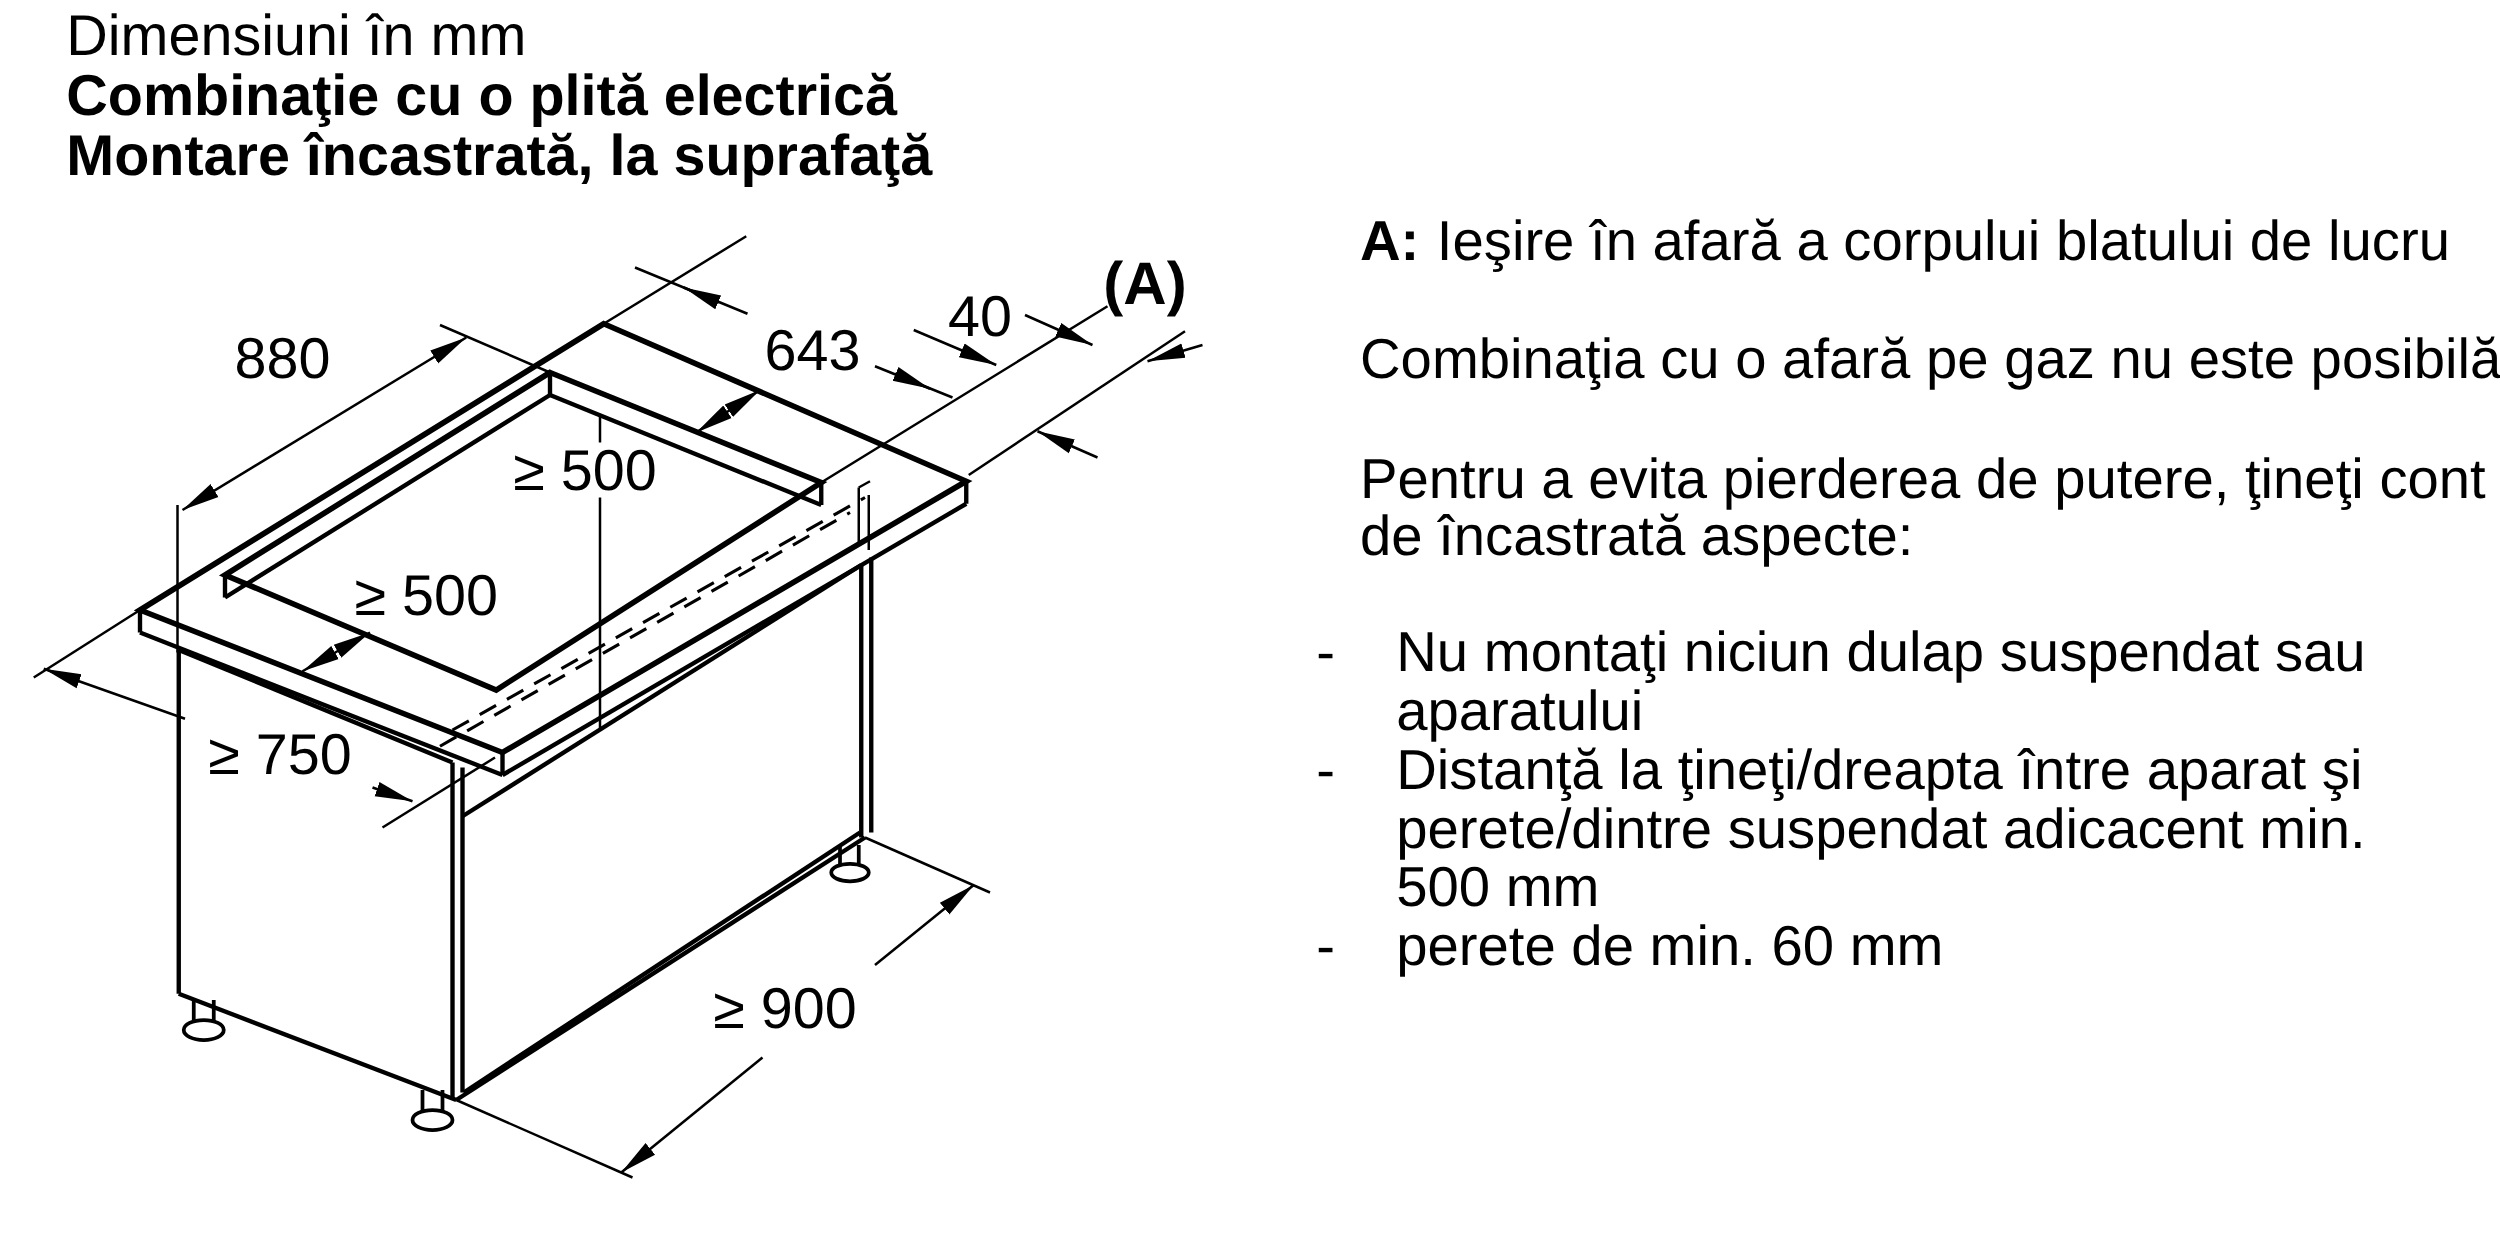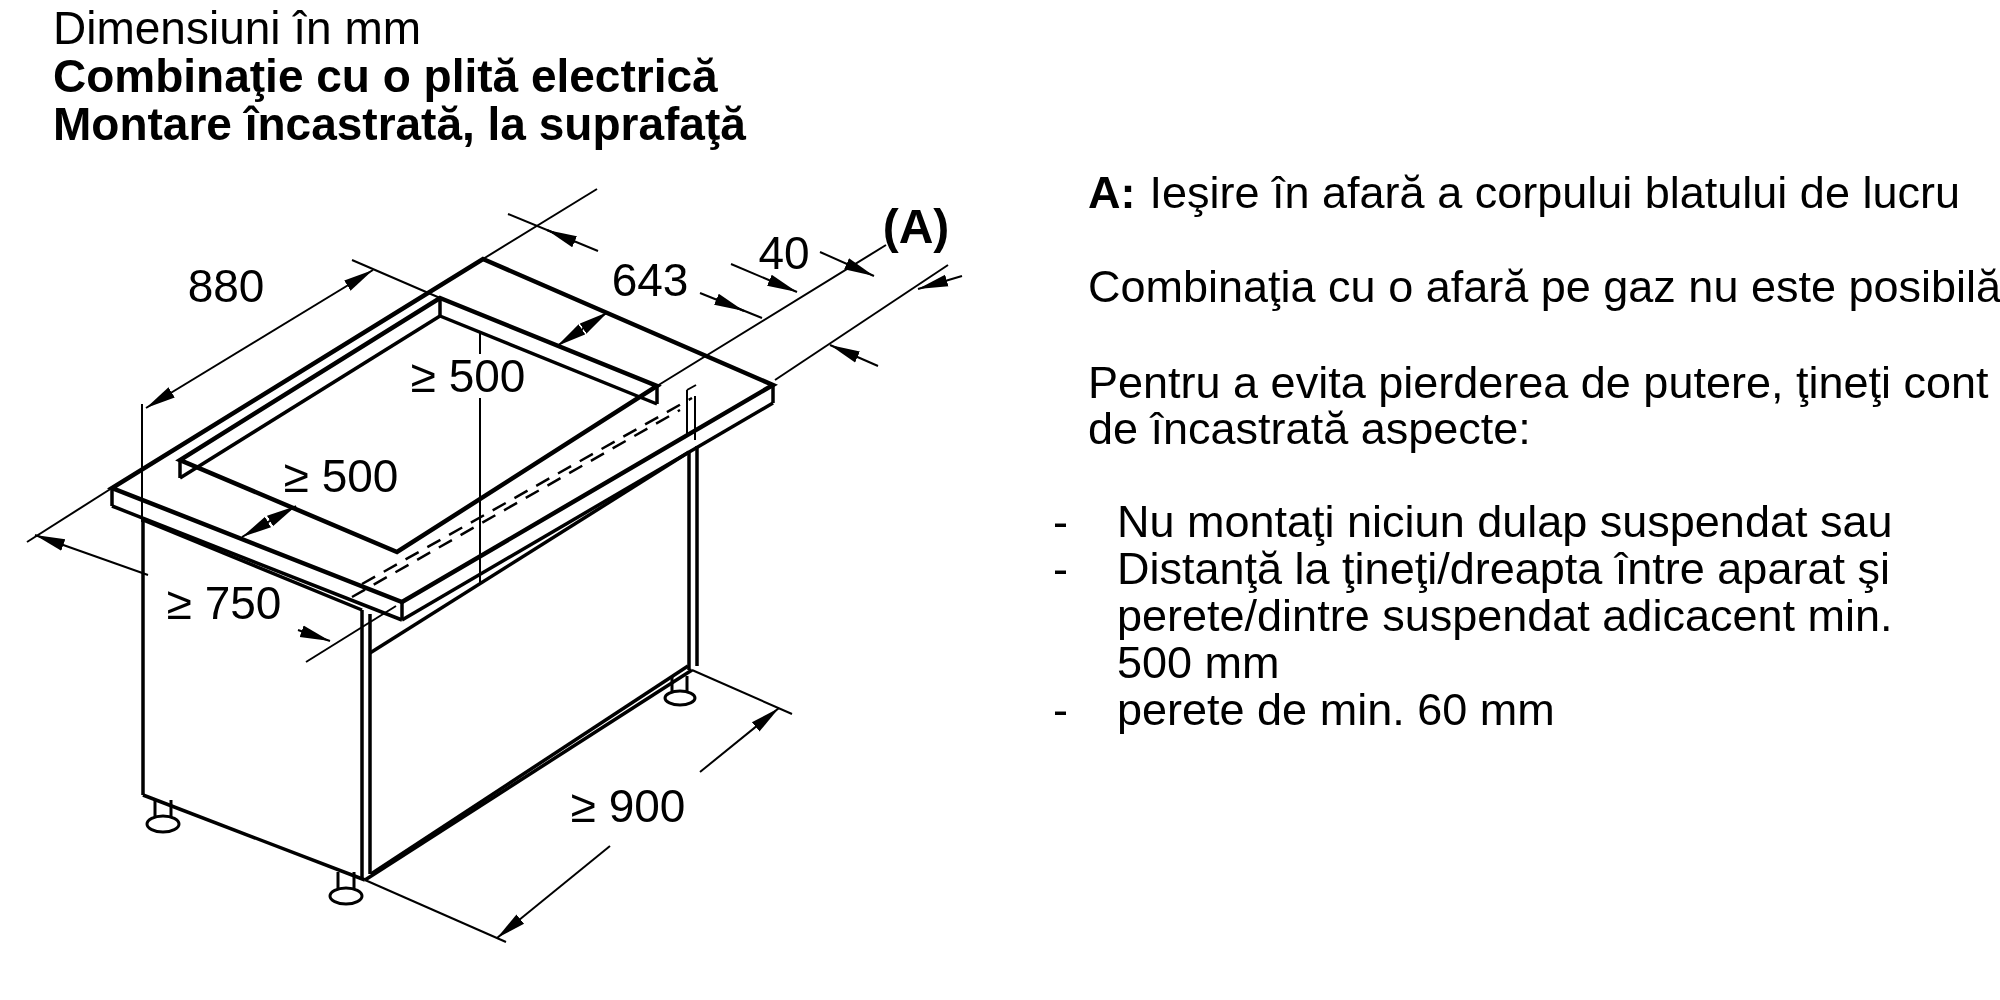--- a/index.html
+++ b/index.html
@@ -162,20 +162,21 @@
 <div class="abs rp" style="top:360px">
   <div>Pentru a evita pierderea de putere, ţineţi cont</div>
   <div>de încastrată aspecte:</div>
 </div>
 
 <div class="abs blist">
   <div class="brow">
     <div class="bdash">-</div>
     <div class="btxt">
       <div>Nu montaţi niciun dulap suspendat sau</div>
+      <div>aparatului</div>
     </div>
   </div>
   <div class="brow">
     <div class="bdash">-</div>
     <div class="btxt">
       <div>Distanţă la ţineţi/dreapta între aparat şi</div>
       <div>perete/dintre suspendat adicacent min.</div>
       <div>500 mm</div>
     </div>
   </div>

